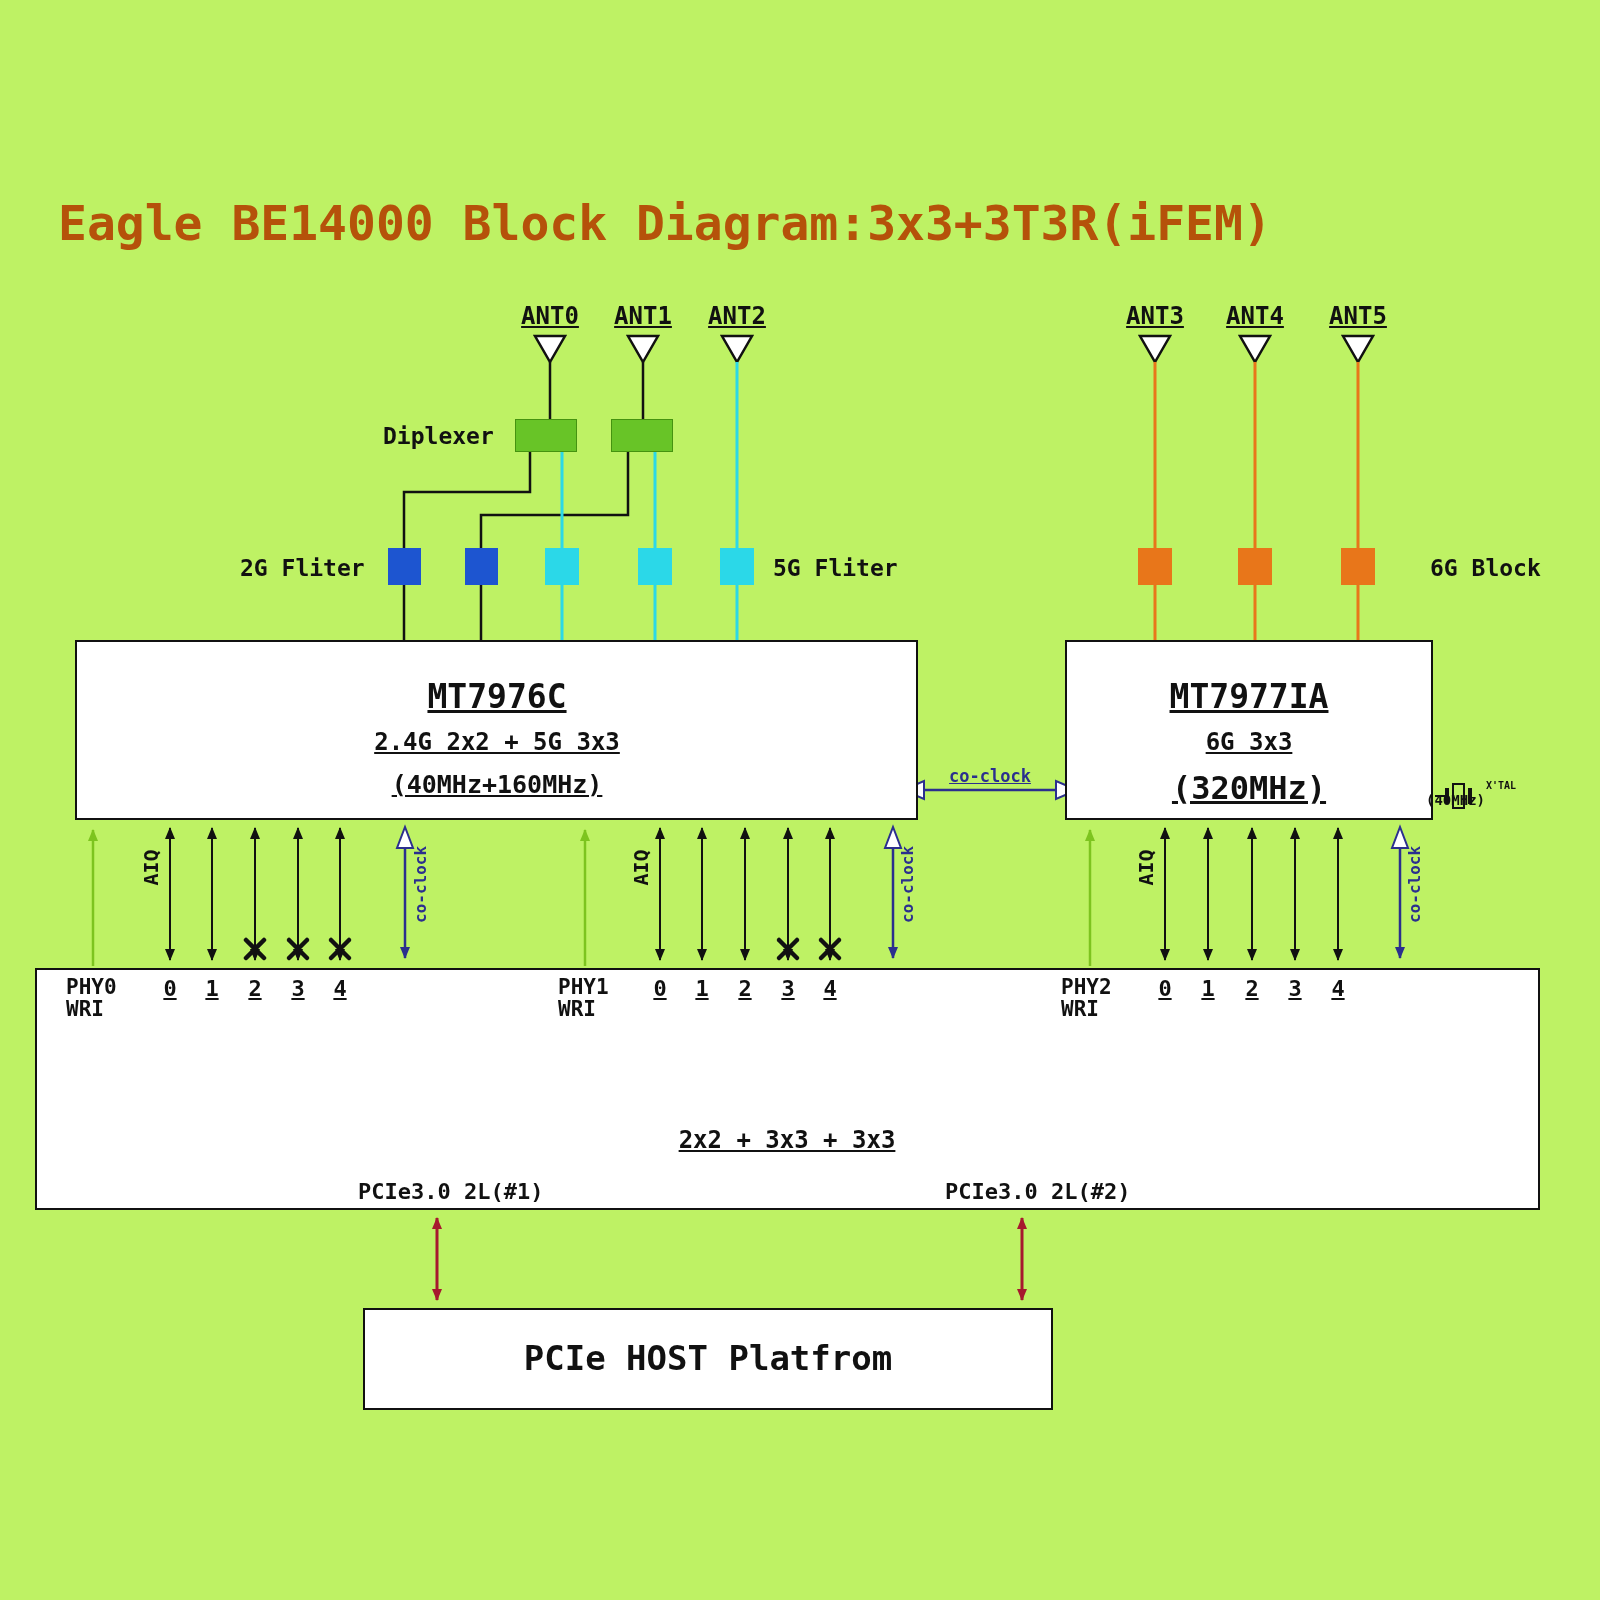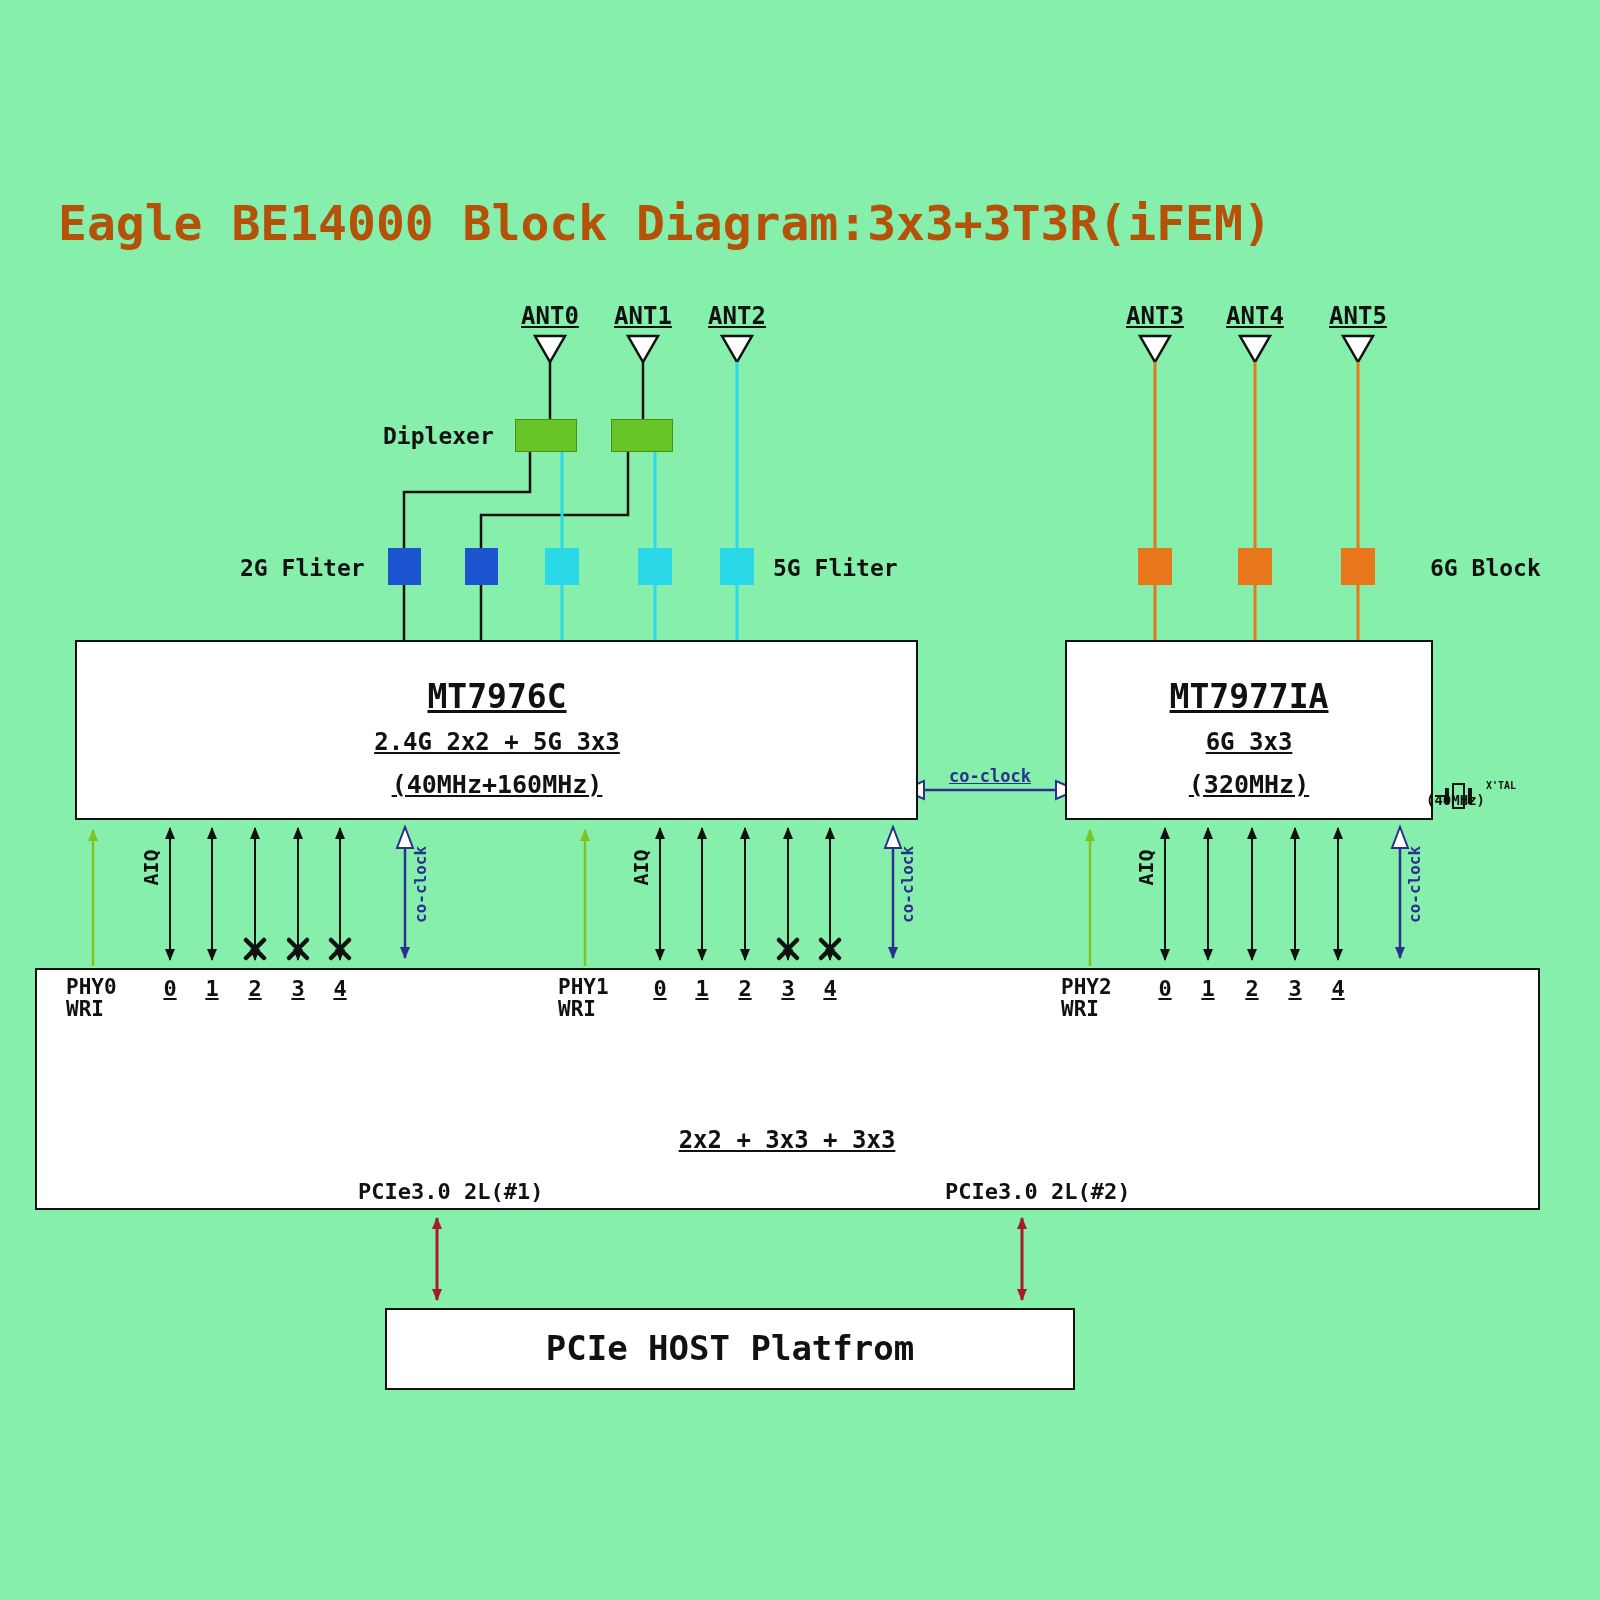--- a/index.html
+++ b/index.html
@@ -1,16 +1,16 @@
 <!DOCTYPE html>
 <html><head>
 <meta charset="utf-8">
 <style>
   html,body{margin:0;padding:0;background:#fff;}
-  #canvas{position:relative;width:1600px;height:1600px;background:#86efac;
+  #canvas{position:relative;width:1600px;height:1600px;background:#bef264;
           font-family:"DejaVu Sans Mono", monospace;overflow:hidden;}
   #wires{position:absolute;left:0;top:0;}
   .lbl{position:absolute;color:#111;font-weight:bold;white-space:nowrap;line-height:1.05;}
   .c{transform:translateX(-50%);text-decoration:underline;}
   .rot{transform:rotate(-90deg);transform-origin:center center;text-align:center;}
   .navy{color:#2b2f8e;}
   .box{position:absolute;border:2px solid #111;background:#fff;box-sizing:border-box;}
   .fbox{position:absolute;box-sizing:border-box;}
   .title{color:#b5520a;font-size:48px;}
   .host{display:flex;align-items:center;justify-content:center;}
@@ -165,21 +165,21 @@
   <div class="lbl" style="left:1430px;top:556px;font-size:23px">6G Block</div>
 
   <div class="box" style="left:75px;top:640px;width:843px;height:180px"></div>
   <div class="lbl c" style="left:497px;top:680px;font-size:33px">MT7976C</div>
   <div class="lbl c" style="left:497px;top:730px;font-size:24px">2.4G 2x2 + 5G 3x3</div>
   <div class="lbl c" style="left:497px;top:772px;font-size:25px">(40MHz+160MHz)</div>
 
   <div class="box" style="left:1065px;top:640px;width:368px;height:180px"></div>
   <div class="lbl c" style="left:1249px;top:680px;font-size:33px">MT7977IA</div>
   <div class="lbl c" style="left:1249px;top:730px;font-size:24px">6G 3x3</div>
-  <div class="lbl c" style="left:1249px;top:772px;font-size:25px">(320MHz)</div>
+  <div class="lbl c" style="left:1249px;top:772px;font-size:32px">(320MHz)</div>
 
   <div class="lbl c navy" style="left:990px;top:768px;font-size:17px">co-clock</div>
   <div class="lbl rot navy" style="left:376px;top:876px;width:90px;font-size:16px">co-clock</div>
   <div class="lbl rot navy" style="left:863px;top:876px;width:90px;font-size:16px">co-clock</div>
   <div class="lbl rot navy" style="left:1370px;top:876px;width:90px;font-size:16px">co-clock</div>
 
   <div class="lbl rot" style="left:121px;top:857px;width:60px;font-size:20px">AIQ</div>
   <div class="lbl rot" style="left:611px;top:857px;width:60px;font-size:20px">AIQ</div>
   <div class="lbl rot" style="left:1116px;top:857px;width:60px;font-size:20px">AIQ</div>
 
@@ -216,17 +216,17 @@
   <div class="lbl c" style="left:1208px;top:977px;font-size:22px">1</div>
   <div class="lbl c" style="left:1252px;top:977px;font-size:22px">2</div>
   <div class="lbl c" style="left:1295px;top:977px;font-size:22px">3</div>
   <div class="lbl c" style="left:1338px;top:977px;font-size:22px">4</div>
 
   <div class="lbl c" style="left:787px;top:1128px;font-size:24px">2x2 + 3x3 + 3x3</div>
 
   <div class="lbl" style="left:358px;top:1180px;font-size:22px">PCIe3.0 2L(#1)</div>
   <div class="lbl" style="left:945px;top:1180px;font-size:22px">PCIe3.0 2L(#2)</div>
 
-  <div class="box host" style="left:385px;top:1308px;width:690px;height:82px">
+  <div class="box host" style="left:363px;top:1308px;width:690px;height:102px">
     <div class="lbl" style="position:static;font-size:34px">PCIe HOST Platfrom</div>
   </div>
 
 </div>
 
 </body></html>

